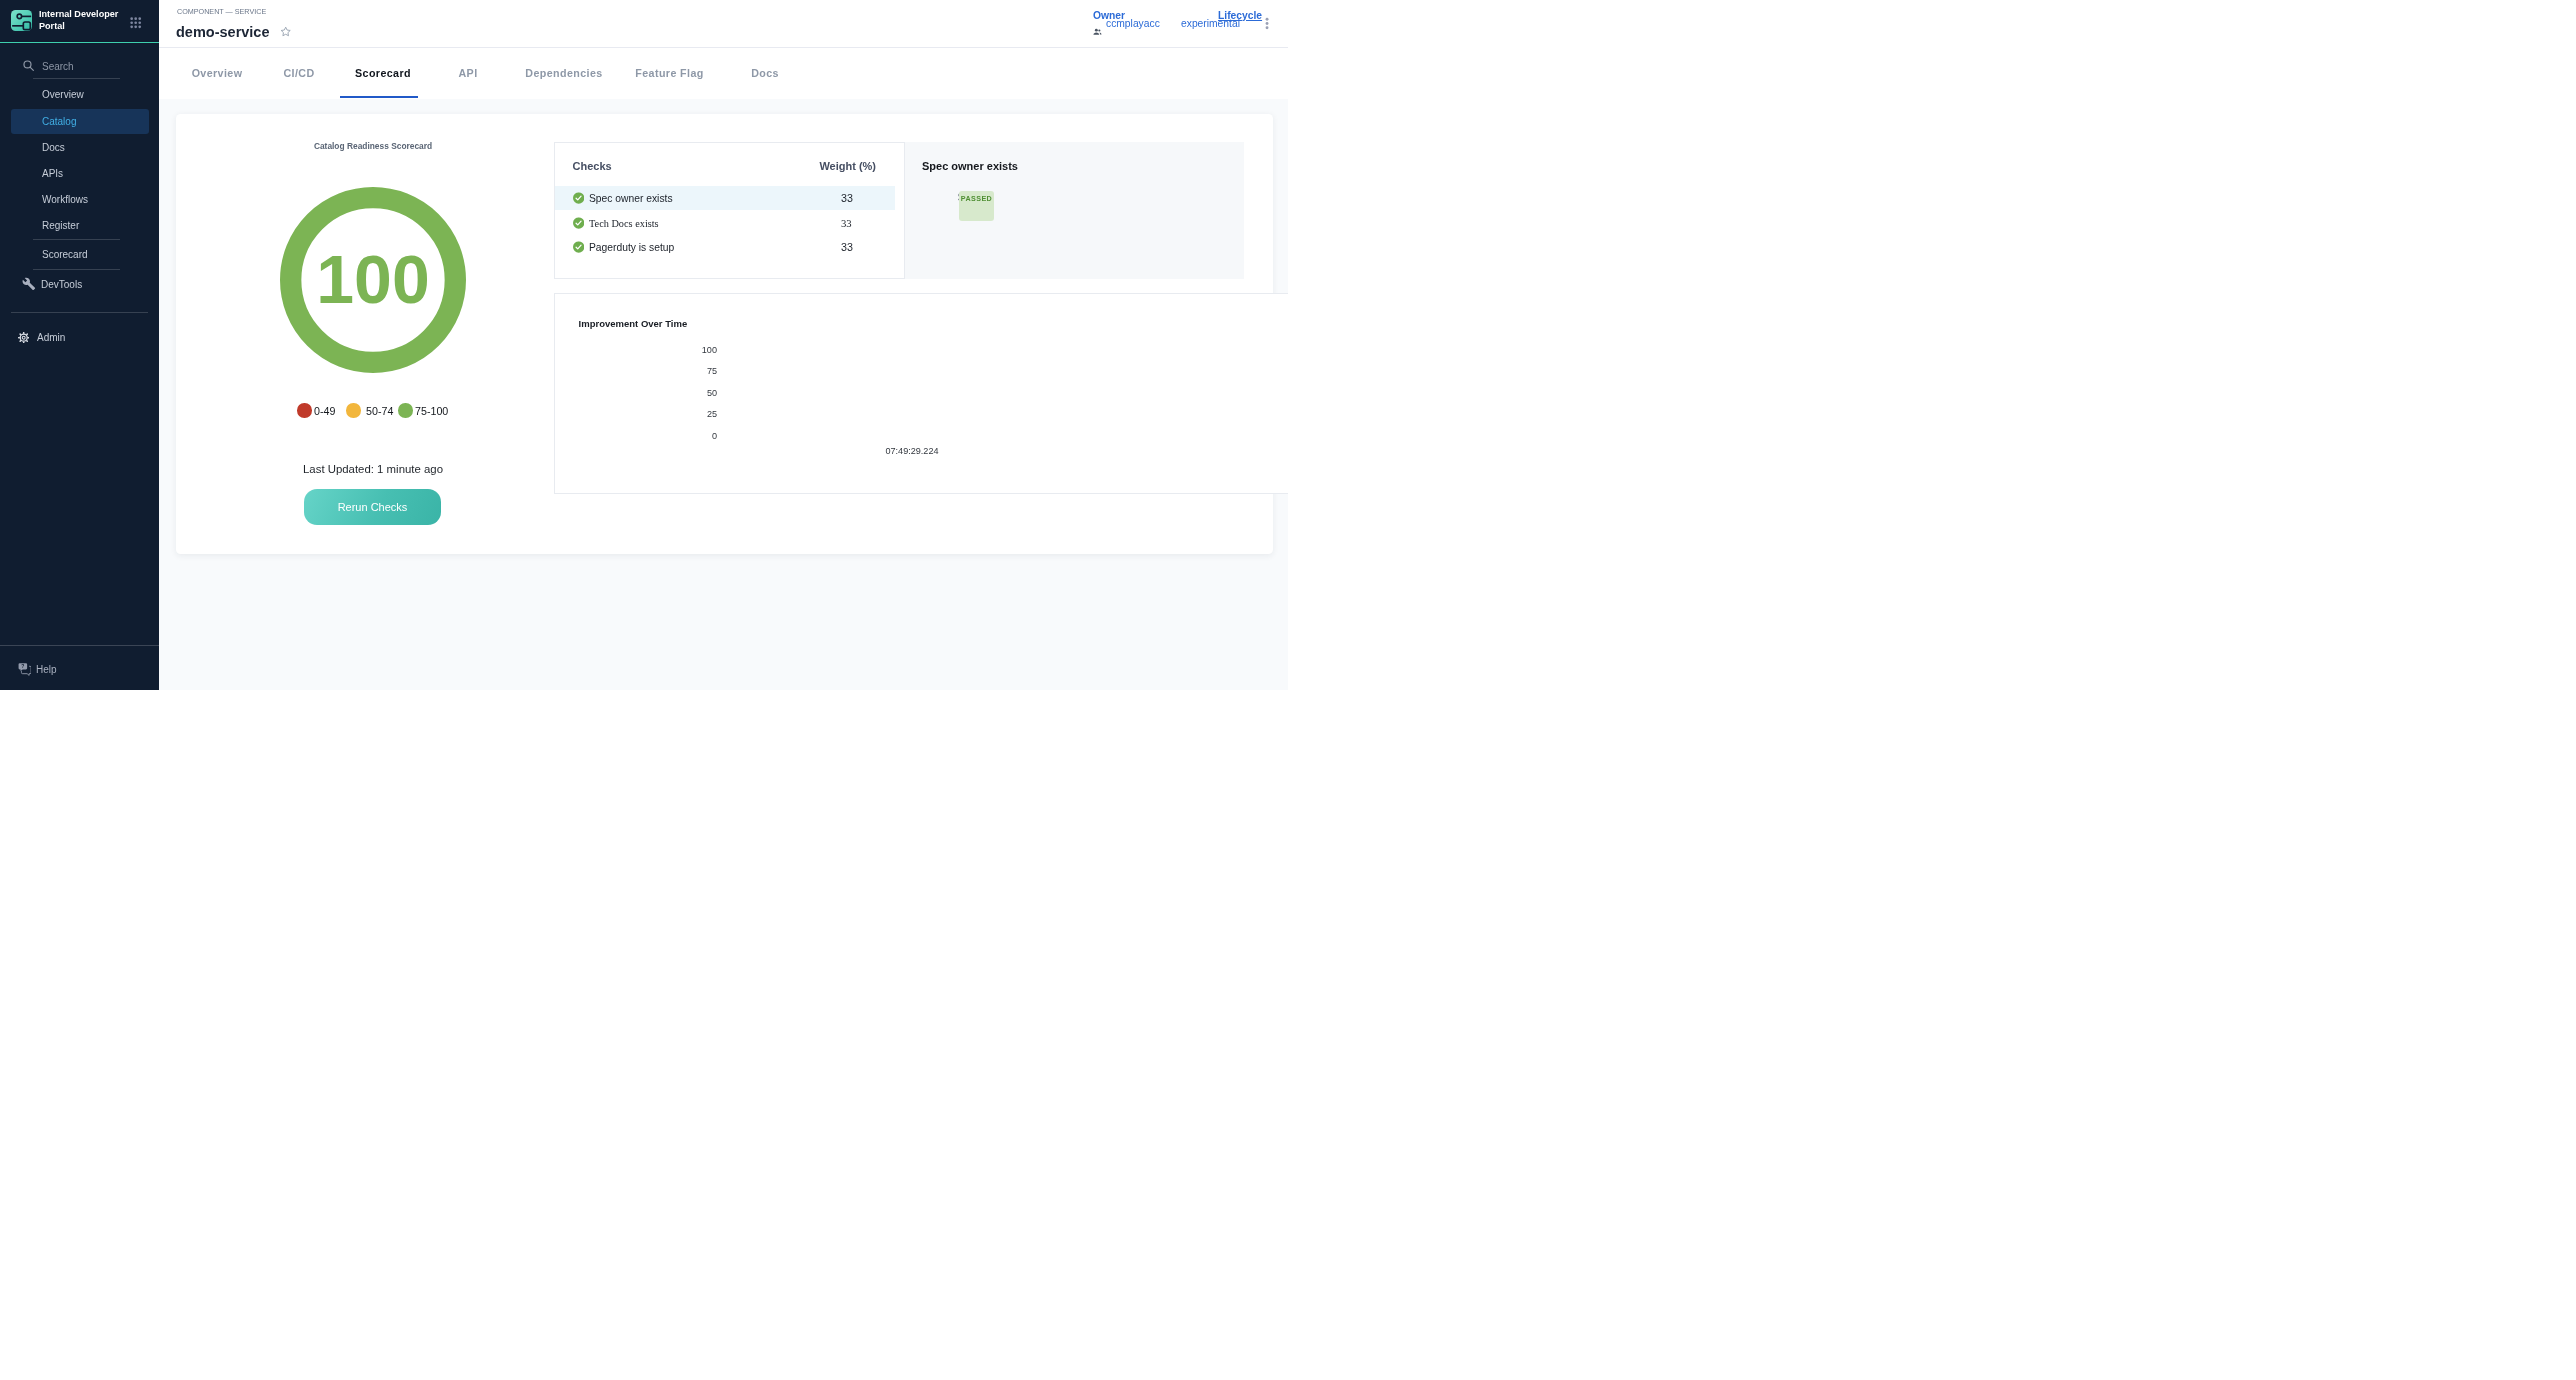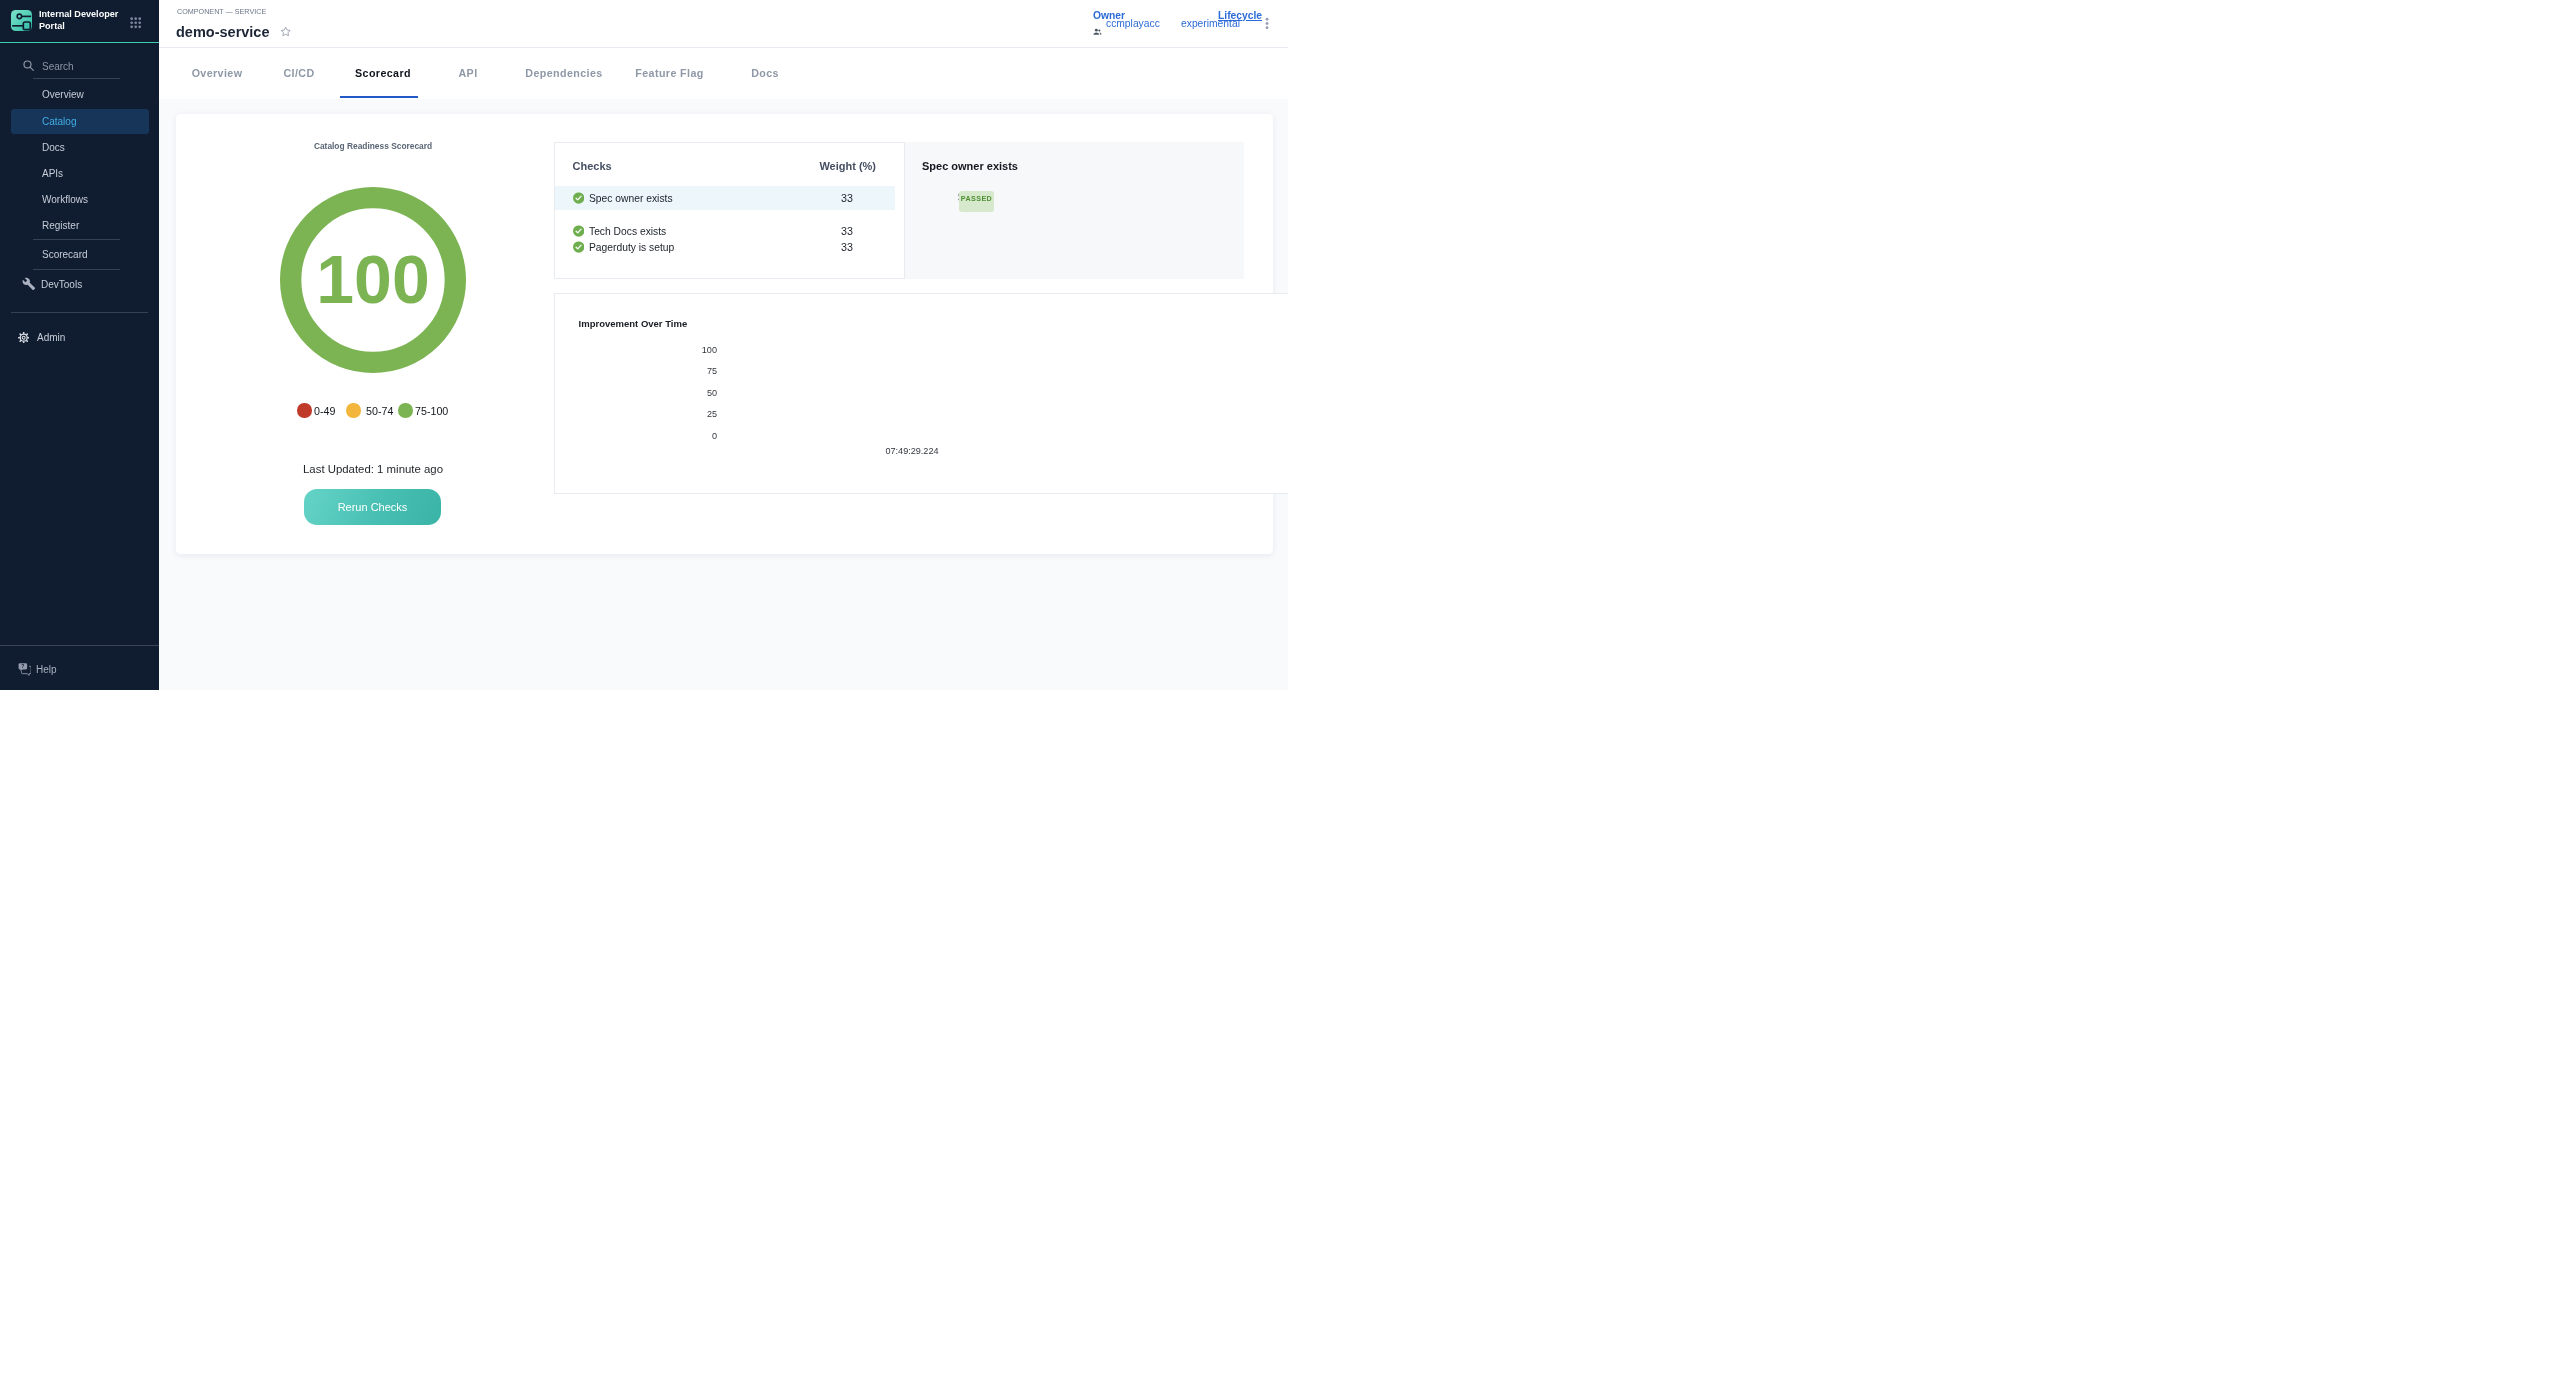--- a/index.html
+++ b/index.html
@@ -51,21 +51,21 @@
   .crow { position:absolute; left:0; width:340px; height:24.4px; }
   .crow.hl { background:#ecf6fb; }
   .crowtext { position:absolute; left:34px; top:50%; transform:translateY(-50%); font-size:10.3px; color:#21262e; }
   .crowval { position:absolute; left:286px; top:50%; transform:translateY(-50%); font-size:10.7px; color:#21262e; }
   .chk { position:absolute; left:17.5px; top:50%; transform:translateY(-50%); width:11.4px; height:11.4px; }
 
   
   #status { position:absolute; left:905px; top:142px; width:339px; height:137px; background:#f6f8fa; }
   #statushead { position:absolute; left:17px; top:23.6px; transform:translateY(-50%); font-size:11px; font-weight:700; color:#15181d; }
   #statuslbl { position:absolute; left:16.4px; top:55px; transform:translateY(-50%); font-size:10.7px; color:#636b76;margin-left:36px; }
-  #badge { position:absolute; left:54px; top:49px; width:35px; height:21px; background:#d7e9cc; border-radius:3px;
+  #badge { position:absolute; left:54px; top:49px; width:35px; height:30px; background:#d7e9cc; border-radius:3px;
            color:#4f8f33; font-size:7.2px; font-weight:700; letter-spacing:0.4px; text-align:center; line-height:15.2px; }
 
   
   #chart { position:absolute; left:554px; top:293px; width:813px; height:201px; background:#fff; border:0.8px solid #e8ebf0; }
   #charttitle { position:absolute; left:23.6px; top:29px; transform:translateY(-50%); font-size:9.5px; font-weight:700; color:#191d24; }
   .ylab { position:absolute; right:649px; transform:translateY(-50%); font-size:9.1px; color:#33383f; }
   #xlab { position:absolute; left:357px; top:157px; transform:translate(-50%,-50%); font-size:9.1px; color:#33383f; }
 </style>
 </head>
 <body>
@@ -210,21 +210,21 @@
   <div id="checkshead">Checks</div>
   <div id="weighthead">Weight (%)</div>
   <div class="crow hl" style="top:43px;">
     <svg class="chk" viewBox="0 0 24 24">
         <circle cx="12" cy="12" r="12" fill="#6fae4e"></circle>
         <path fill="none" stroke="#fff" stroke-width="2.6" stroke-linecap="round" stroke-linejoin="round" d="M6.5 12.5l3.5 3.5 7-8"></path>
       </svg>
     <div class="crowtext">Spec owner exists</div>
     <div class="crowval">33</div>
   </div>
-  <div class="crow" style="top:76px;">
+  <div class="crow" style="top:68px;font-family:Liberation Serif, serif;">
     <svg class="chk" viewBox="0 0 24 24">
         <circle cx="12" cy="12" r="12" fill="#6fae4e"></circle>
         <path fill="none" stroke="#fff" stroke-width="2.6" stroke-linecap="round" stroke-linejoin="round" d="M6.5 12.5l3.5 3.5 7-8"></path>
       </svg>
     <div class="crowtext">Tech Docs exists</div>
     <div class="crowval">33</div>
   </div>
   <div class="crow" style="top:92px;">
     <svg class="chk" viewBox="0 0 24 24">
         <circle cx="12" cy="12" r="12" fill="#6fae4e"></circle>

